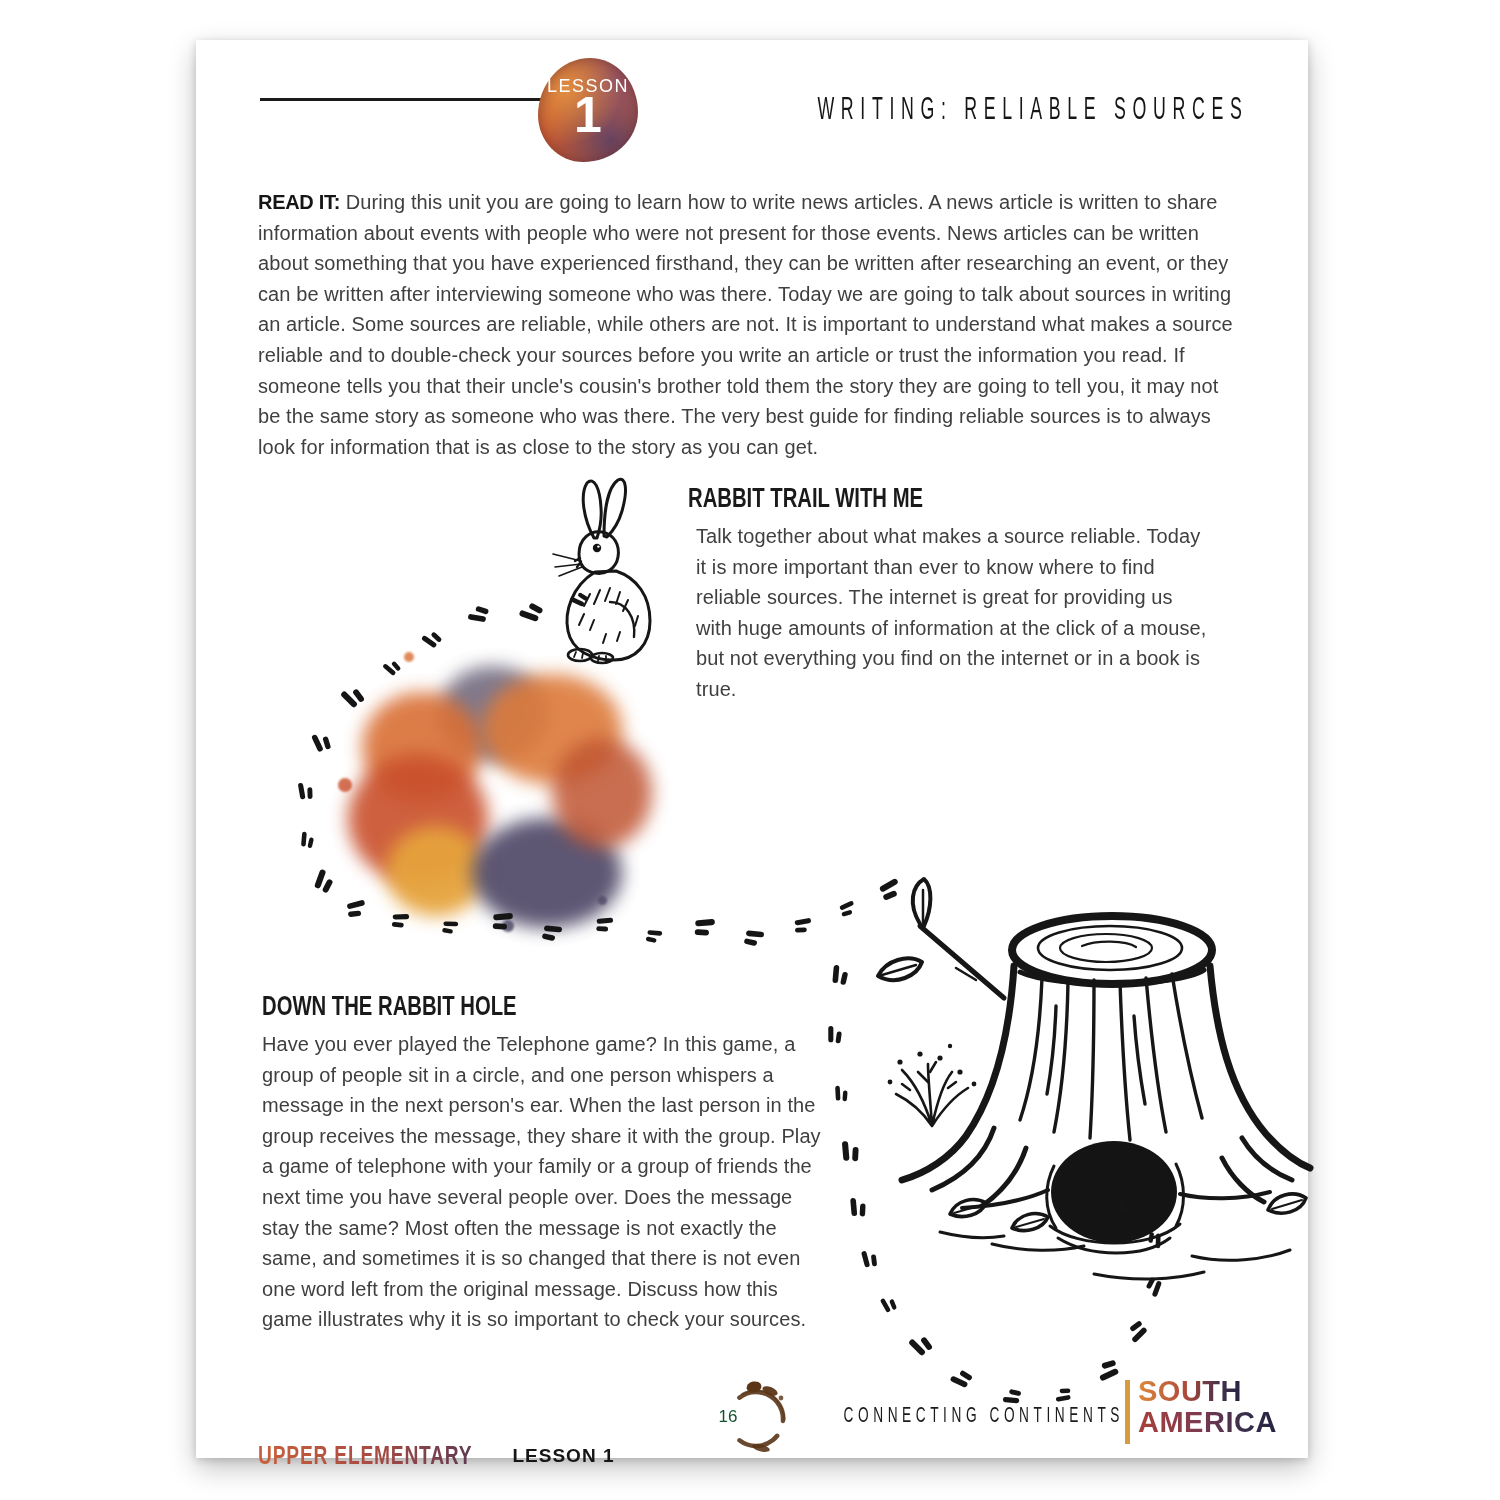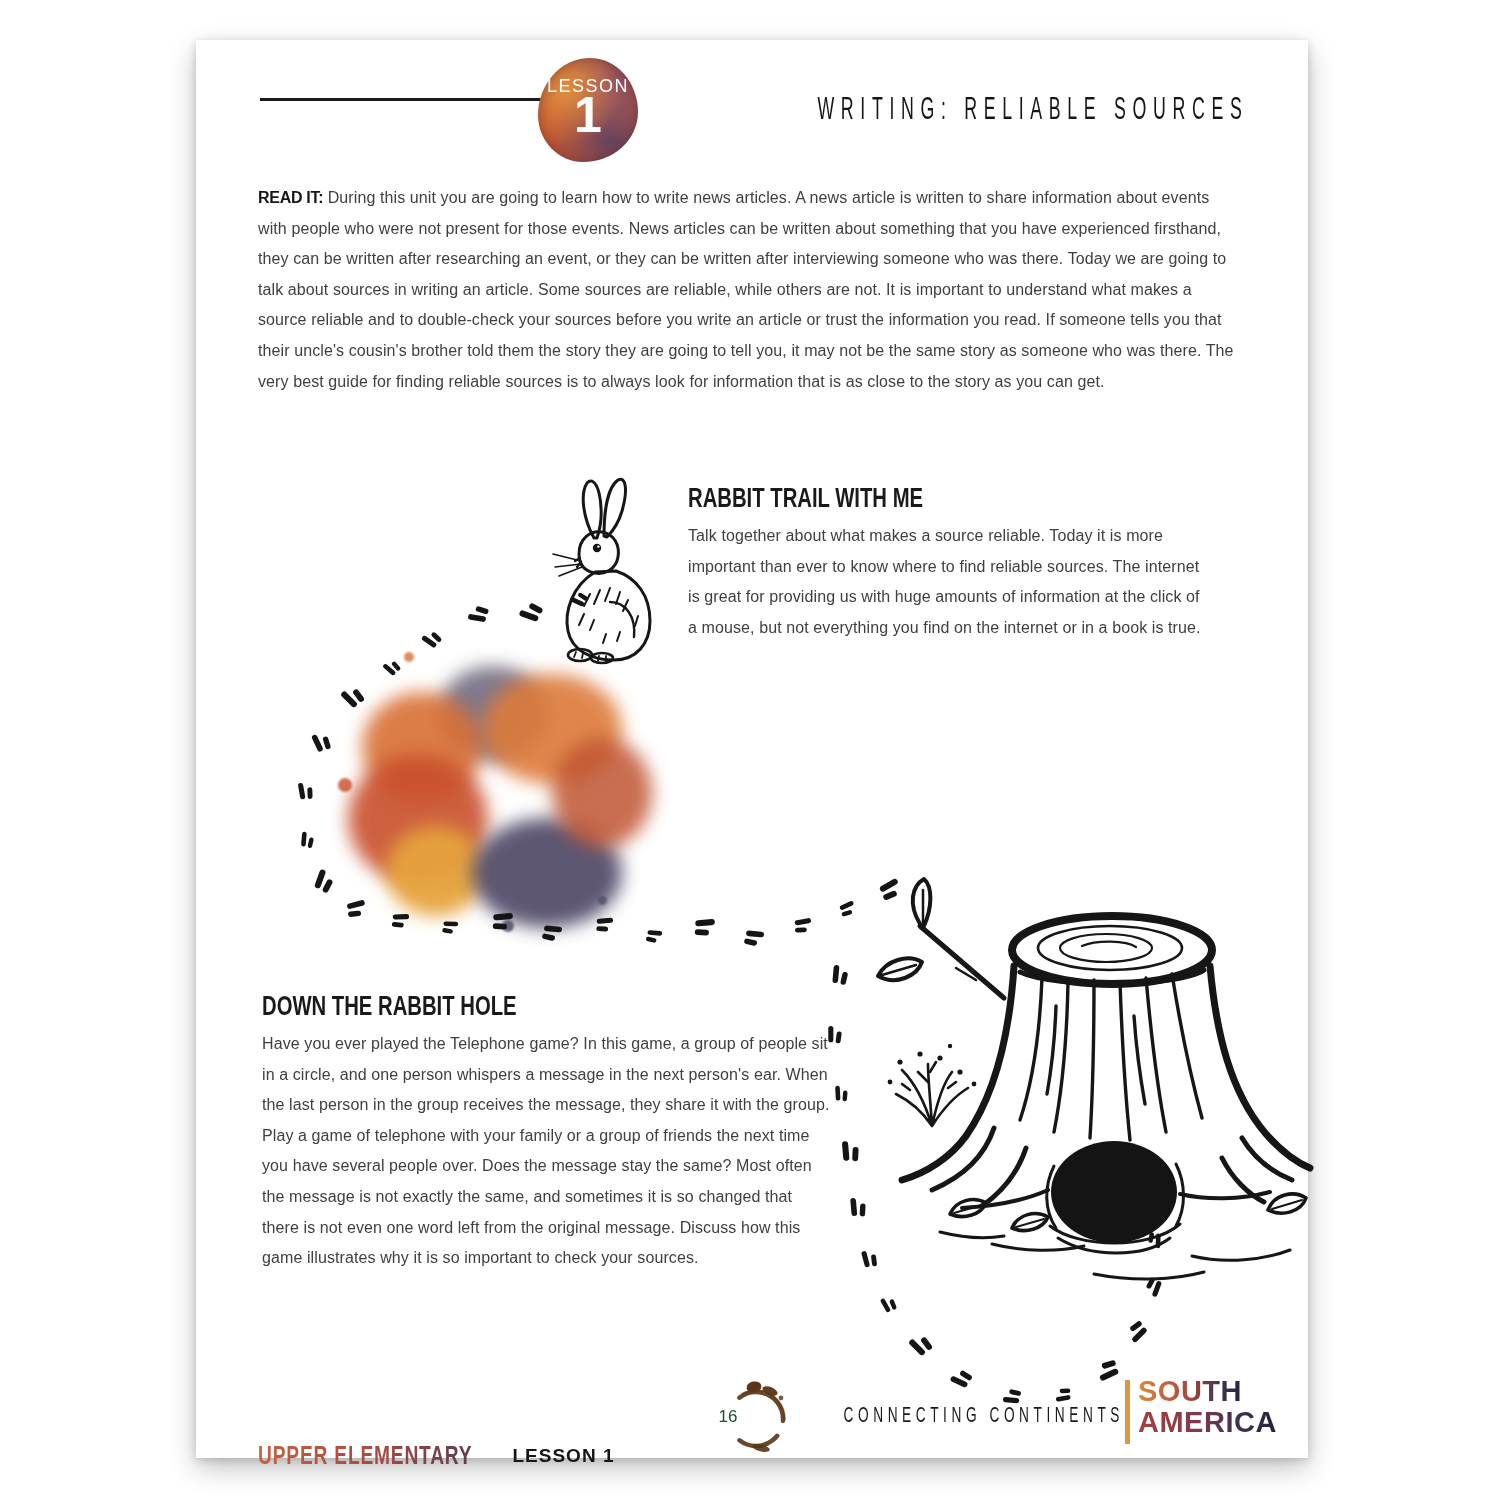--- a/index.html
+++ b/index.html
@@ -25,21 +25,21 @@
       #c65f38;
     box-shadow:inset 0 0 14px rgba(60,20,40,.45);}
   .lesson-badge .lesson-small{position:absolute;top:18px;width:100%;text-align:center;
     color:#fff;font-size:18px;letter-spacing:1.5px;font-weight:400;}
   .lesson-badge .lesson-number{position:absolute;top:28px;width:100%;text-align:center;
     color:#fff;font-size:50px;font-weight:700;}
   .page-title{position:absolute;right:60px;top:50px;white-space:nowrap;color:#161616;
     font-size:24px;font-weight:400;letter-spacing:9px;
     transform:scale(.74,1.3);transform-origin:right top;}
   
-  .para{font-size:16px;line-height:30.6px;color:#3f3f3f;letter-spacing:.1px;}
+  .para{font-size:20px;line-height:30.6px;color:#3f3f3f;letter-spacing:.1px;}
   .read-it{position:absolute;left:62px;top:127px;width:984px;}
   .inline-label{font-weight:700;color:#161616;letter-spacing:-.3px;}
   .section-head{display:inline-block;font-weight:700;font-size:26px;color:#1a1a1a;white-space:nowrap;
     transform:scale(.78,1.04);transform-origin:left top;margin:0 0 6px 0;}
   .rabbit-trail{position:absolute;left:492px;top:442px;width:520px;}
   .rabbit-hole{position:absolute;left:66px;top:950px;width:570px;}
   
   .splash{position:absolute;left:156px;top:618px;width:300px;height:266px;z-index:1;}
   .splash .blob{position:absolute;border-radius:50%;filter:blur(9px);}
   .splash .dot{position:absolute;border-radius:50%;filter:blur(1px);}
@@ -100,21 +100,21 @@
     <path class="ink" stroke-width="2.4" d="M60,128 C76,128 86,143 84,163"></path>
     <path class="ink" stroke-width="2" d="M40,120 l-6,12 M50,116 l-6,14 M60,114 l-5,13 M70,118 l-4,12 M78,126 l-5,11
       M34,140 l-5,11 M44,146 l-4,10 M88,142 l-3,10 M56,160 l-3,9 M70,158 l-3,9"></path>
     <ellipse class="ink" stroke-width="2.6" fill="#fff" cx="30" cy="181" rx="12" ry="6"></ellipse>
     <ellipse class="ink" stroke-width="2.6" fill="#fff" cx="52" cy="184" rx="11" ry="5"></ellipse>
     <path class="ink" stroke-width="1.8" d="M26,178 l-2,5 M33,179 l-1,5 M49,182 l-1,5 M56,182 l0,5"></path>
   </svg>
 
   <div class="rabbit-trail">
     <span class="section-head">RABBIT TRAIL WITH ME</span>
-    <p class="para" style="margin:2px 0 0 0;">Talk together about what makes a source reliable. Today it is more important than ever to know where to find reliable sources. The internet is great for providing us with huge amounts of information at the click of a mouse, but not everything you find on the internet or in a book is true.</p>
+    <p class="para" style="margin:2px 0 0 8px;">Talk together about what makes a source reliable. Today it is more important than ever to know where to find reliable sources. The internet is great for providing us with huge amounts of information at the click of a mouse, but not everything you find on the internet or in a book is true.</p>
   </div>
 
   <div class="splash">
     <div class="blob" style="left:86px;top:8px;width:110px;height:95px;background:#6a6278;opacity:.85"></div>
     <div class="blob" style="left:10px;top:34px;width:120px;height:110px;background:#d96f35;opacity:.9"></div>
     <div class="blob" style="left:-4px;top:96px;width:140px;height:130px;background:#c94f2b;opacity:.9"></div>
     <div class="blob" style="left:34px;top:168px;width:100px;height:90px;background:#e6a33c;opacity:.95"></div>
     <div class="blob" style="left:130px;top:16px;width:140px;height:110px;background:#dd7a3a;opacity:.9"></div>
     <div class="blob" style="left:120px;top:160px;width:150px;height:110px;background:#4c4565;opacity:.9"></div>
     <div class="blob" style="left:200px;top:80px;width:100px;height:110px;background:#c05532;opacity:.85"></div>

